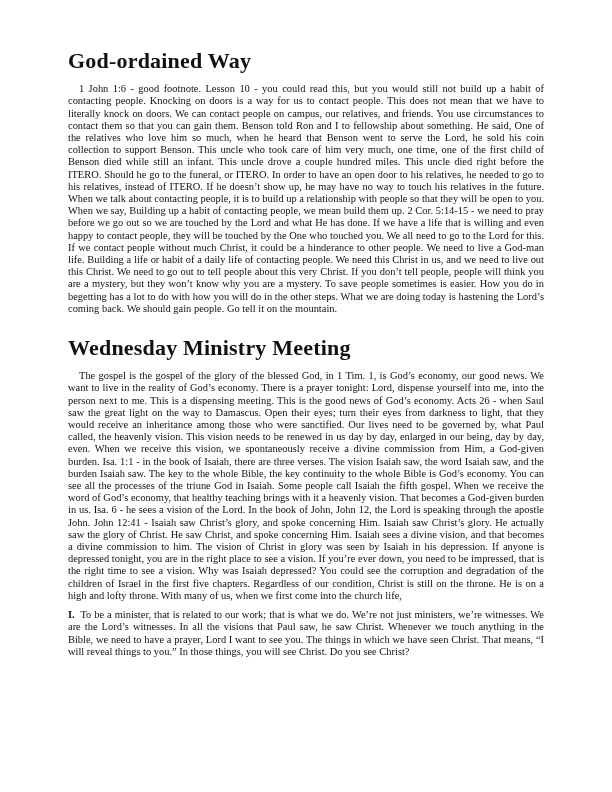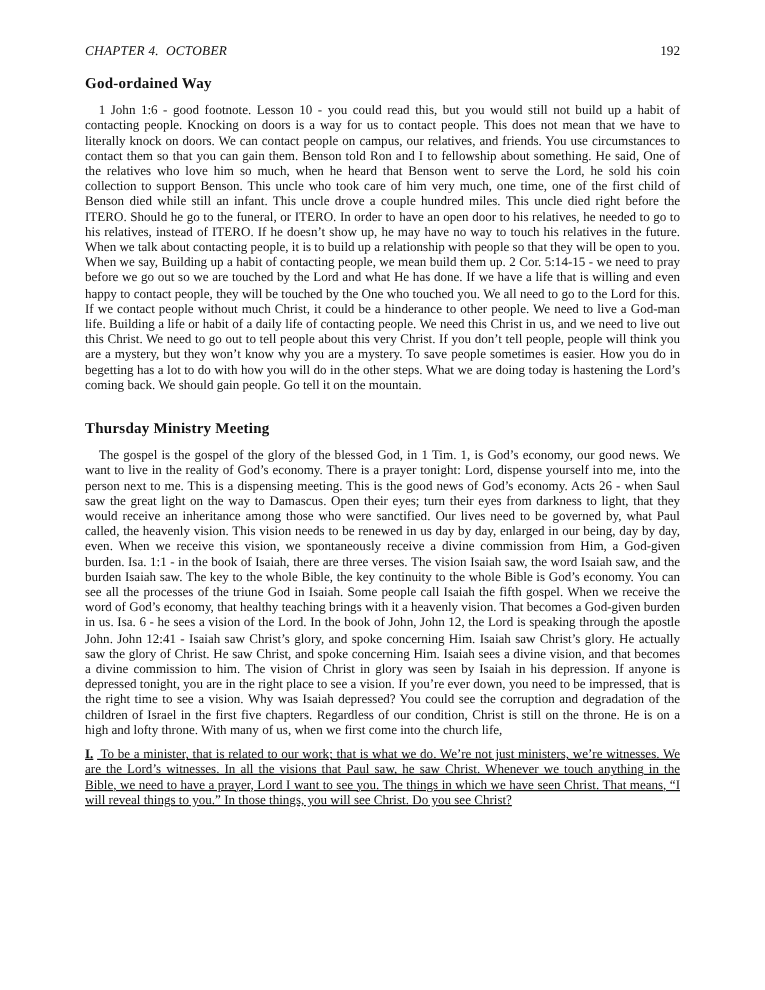--- a/index.html
+++ b/index.html
@@ -16,52 +16,48 @@
   .header {
     display: flex;
     justify-content: space-between;
     align-items: baseline;
     font-size: 10.6px;
     margin-bottom: 2px;
   }
   .running-head { font-style: italic; white-space: pre; letter-spacing: 0.2px; }
   .page-number { font-style: normal; }
   h1.section-title {
-    font-size: 12px;
+    font-size: 22px;
     font-weight: bold;
     letter-spacing: 0.2px;
     margin: 13px 0 10px 0;
     line-height: 1.1;
   }
   section.sec2 h1.section-title { margin-top: 21px; }
   p.para {
     font-size: 10.45px;
     line-height: 12.2px;
     text-align: justify;
     text-indent: 11px;
     margin: 0 0 7px 0;
   }
-  p.outline-item { text-indent: 0; margin-top: 2px; text-decoration: underline; }
+  p.outline-item { text-indent: 0; margin-top: 2px; }
   .italic { }
   .bold { font-weight: bold; margin-right: 3px; }
 </style>
 </head>
 <body>
 
 <div class="page">
 
-  <div class="header">
-    <span class="running-head">CHAPTER 4.  OCTOBER</span>
-    <span class="page-number">192</span>
-  </div>
 
   <section class="sec1">
     <h1 class="section-title">God-ordained Way</h1>
     <p class="para"><span class="italic">1 John 1:6</span><span> - good footnote. Lesson 10 - you could read this, but you would still not build up a habit of contacting people. Knocking on doors is a way for us to contact people. This does not mean that we have to literally knock on doors. We can contact people on campus, our relatives, and friends. You use circumstances to contact them so that you can gain them. Benson told Ron and I to fellowship about something. He said, One of the relatives who love him so much, when he heard that Benson went to serve the Lord, he sold his coin collection to support Benson. This uncle who took care of him very much, one time, one of the first child of Benson died while still an infant. This uncle drove a couple hundred miles. This uncle died right before the ITERO. Should he go to the funeral, or ITERO. In order to have an open door to his relatives, he needed to go to his relatives, instead of ITERO. If he doesn’t show up, he may have no way to touch his relatives in the future. When we talk about contacting people, it is to build up a relationship with people so that they will be open to you. When we say, Building up a habit of contacting people, we mean build them up. </span><span class="italic">2 Cor. 5:14-15</span><span> - we need to pray before we go out so we are touched by the Lord and what He has done. If we have a life that is willing and even happy to contact people, they will be touched by the One who touched you. We all need to go to the Lord for this. If we contact people without much Christ, it could be a hinderance to other people. We need to live a God-man life. Building a life or habit of a daily life of contacting people. We need this Christ in us, and we need to live out this Christ. We need to go out to tell people about this very Christ. If you don’t tell people, people will think you are a mystery, but they won’t know why you are a mystery. To save people sometimes is easier. How you do in begetting has a lot to do with how you will do in the other steps. What we are doing today is hastening the Lord’s coming back. We should gain people. Go tell it on the mountain.</span></p>
   </section>
 
   <section class="sec2">
-    <h1 class="section-title">Thursday Ministry Meeting</h1>
+    <h1 class="section-title">Wednesday Ministry Meeting</h1>
     <p class="para"><span>The gospel is the gospel of the glory of the blessed God, in 1 Tim. 1, is God’s economy, our good news. We want to live in the reality of God’s economy. There is a prayer tonight: Lord, dispense yourself into me, into the person next to me. This is a dispensing meeting. This is the good news of God’s economy. </span><span class="italic">Acts 26</span><span> - when Saul saw the great light on the way to Damascus. Open their eyes; turn their eyes from darkness to light, that they would receive an inheritance among those who were sanctified. Our lives need to be governed by, what Paul called, the heavenly vision. This vision needs to be renewed in us day by day, enlarged in our being, day by day, even. When we receive this vision, we spontaneously receive a divine commission from Him, a God-given burden. </span><span class="italic">Isa. 1:1</span><span> - in the book of Isaiah, there are three verses. The vision Isaiah saw, the word Isaiah saw, and the burden Isaiah saw. The key to the whole Bible, the key continuity to the whole Bible is God’s economy. You can see all the processes of the triune God in Isaiah. Some people call Isaiah the fifth gospel. When we receive the word of God’s economy, that healthy teaching brings with it a heavenly vision. That becomes a God-given burden in us. Isa. 6 - he sees a vision of the Lord. In the book of John, John 12, the Lord is speaking through the apostle John. John 12:41 - Isaiah saw Christ’s glory, and spoke concerning Him. Isaiah saw Christ’s glory. He actually saw the glory of Christ. He saw Christ, and spoke concerning Him. Isaiah sees a divine vision, and that becomes a divine commission to him. The vision of Christ in glory was seen by Isaiah in his depression. If anyone is depressed tonight, you are in the right place to see a vision. If you’re ever down, you need to be impressed, that is the right time to see a vision. Why was Isaiah depressed? You could see the corruption and degradation of the children of Israel in the first five chapters. Regardless of our condition, Christ is still on the throne. He is on a high and lofty throne. With many of us, when we first come into the church life,</span></p>
     <p class="para outline-item"><span class="bold">I.</span><span> To be a minister, that is related to our work; that is what we do. We’re not just ministers, we’re witnesses. We are the Lord’s witnesses. In all the visions that Paul saw, he saw Christ. Whenever we touch anything in the Bible, we need to have a prayer, Lord I want to see you. The things in which we have seen Christ. That means, “I will reveal things to you.” In those things, you will see Christ. Do you see Christ?</span></p>
   </section>
 
 </div>
 
 </body></html>

